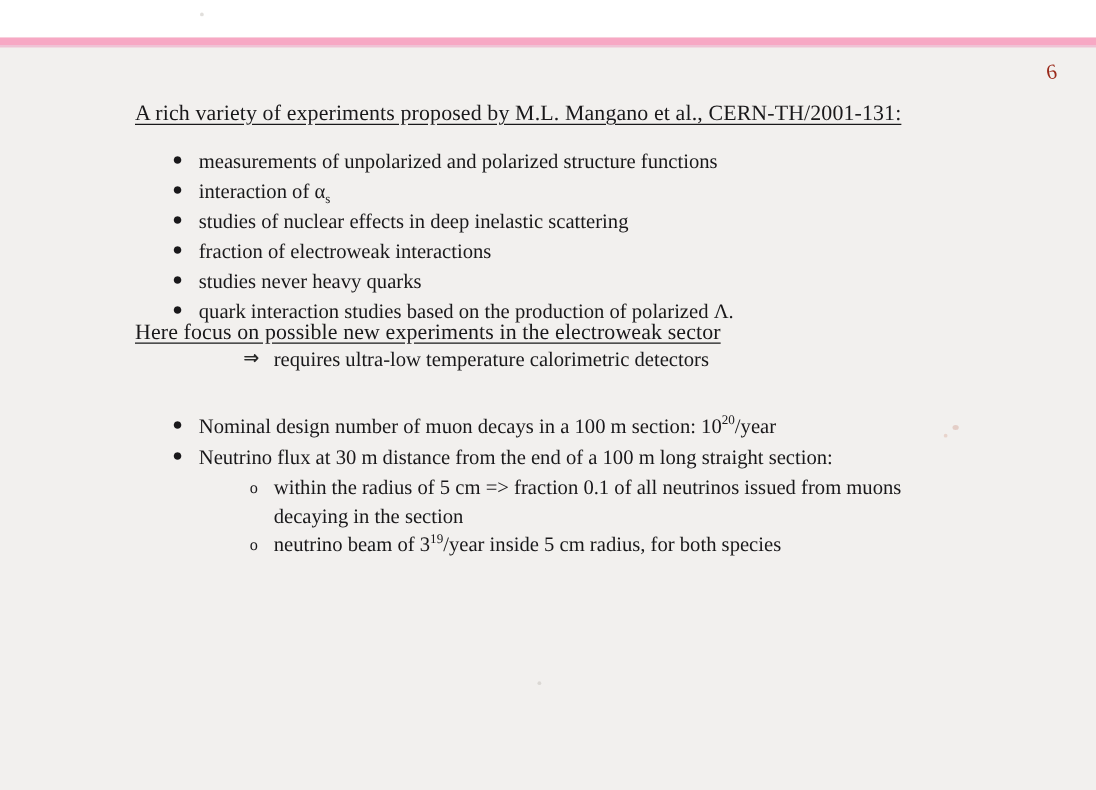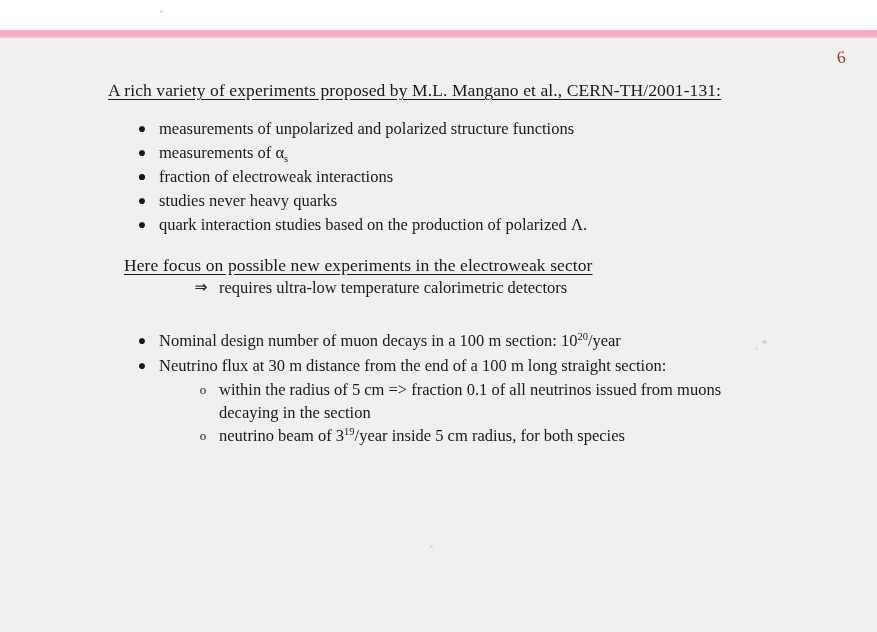--- a/index.html
+++ b/index.html
@@ -78,21 +78,21 @@
 
   .heading {
     position: absolute;
     font-size: 17.5px;
     letter-spacing: .1px;
     text-decoration: underline;
     text-underline-offset: 3px;
     white-space: nowrap;
   }
   #heading-1 { left: 108px; top: 80px; }
-  #heading-2 { left: 108px; top: 255px; margin-left: 16px; }
+  #heading-2 { left: 108px; top: 255px; }
 
   ul.bullets {
     position: absolute;
     margin: 0;
     padding: 0;
     list-style: none;
   }
   ul.bullets li {
     position: relative;
     font-size: 16.5px;
@@ -175,24 +175,25 @@
 
     <div class="heading" id="heading-1">A rich variety of experiments proposed by M.L. Mangano et al., CERN-TH/2001-131:</div>
 
     <ul class="bullets" id="list-experiments">
       <li>
         <span class="marker">●</span>
         <span>measurements of unpolarized and polarized structure functions</span>
       </li>
       <li>
         <span class="marker">●</span>
-        <span>measurements of α</span><sub>s</sub>
-      </li>
-      <li>
-        <span class="marker">●</span>
+        <span>interaction of α</span><sub>s</sub>
+      </li>
+      <li>
+        <span class="marker">●</span>
+        <span>studies of nuclear effects in deep inelastic scattering</span>
       </li>
       <li>
         <span class="marker">●</span>
         <span>fraction of electroweak interactions</span>
       </li>
       <li>
         <span class="marker">●</span>
         <span>studies never heavy quarks</span>
       </li>
       <li>

